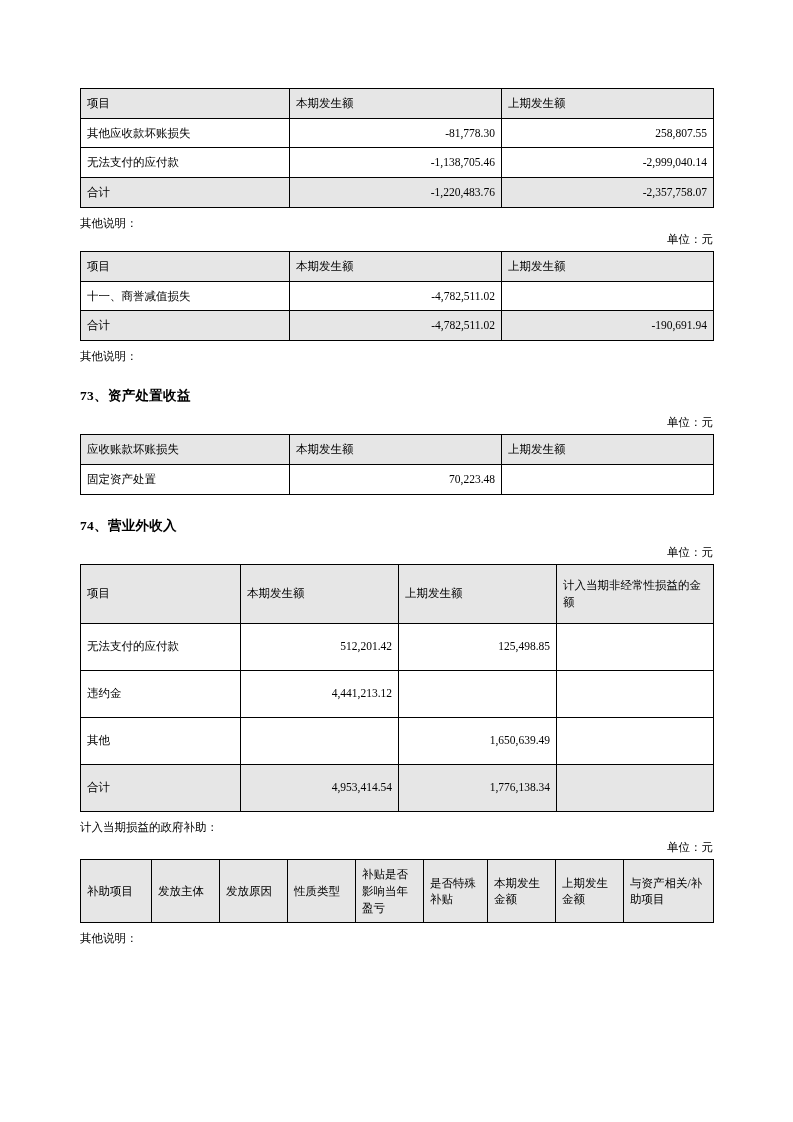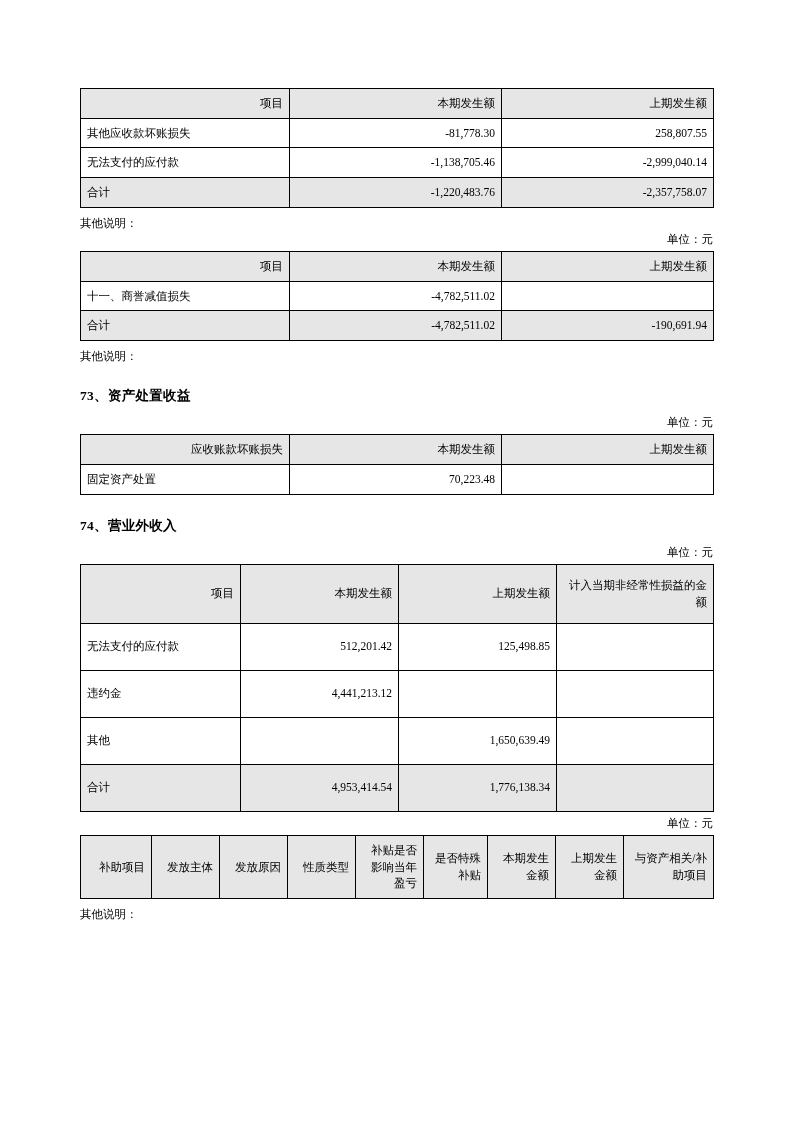--- a/index.html
+++ b/index.html
@@ -29,21 +29,21 @@
   table.doc-table td, table.doc-table th {
     border: 1px solid #000000;
     font-size: 11.5px;
     padding: 6px 6px;
     line-height: 1.45;
     font-weight: normal;
     vertical-align: middle;
   }
   .hdr td {
     background: #e6e6e6;
-    text-align: right;
+    text-align: left;
   }
   .shaded td {
     background: #e6e6e6;
     margin-left: 24px;
   }
   .c { text-align: center; }
   .r { text-align: right; }
   .l { text-align: left; }
   .note {
     font-size: 11.5px;
@@ -189,20 +189,21 @@
         <td class="r"></td>
       </tr>
       <tr class="shaded tall">
         <td class="l">合计</td>
         <td class="r">4,953,414.54</td>
         <td class="r">1,776,138.34</td>
         <td class="r"></td>
       </tr>
     </tbody>
   </table>
+  <p class="note">计入当期损益的政府补助：</p>
   <div class="unit" style="margin-top:4px;">单位：元</div>
   <table class="doc-table">
     <colgroup>
       <col style="width:71px">
         <col style="width:68px">
         <col style="width:68px">
         <col style="width:68px">
       <col style="width:68px">
         <col style="width:64px">
         <col style="width:68px">

